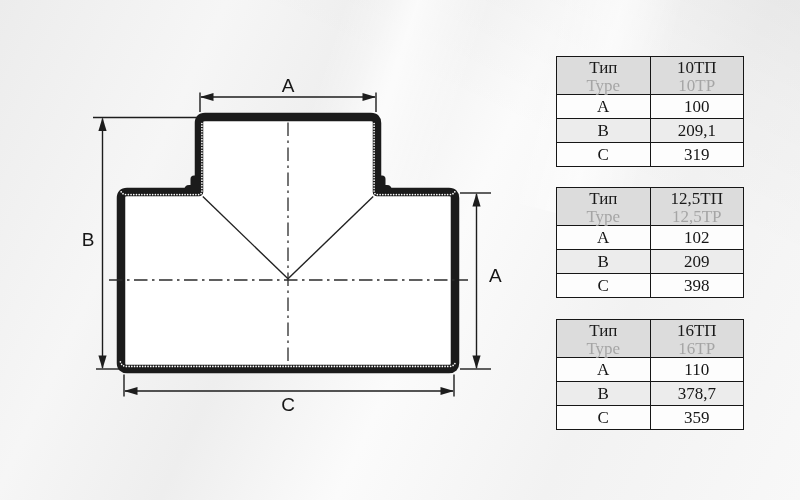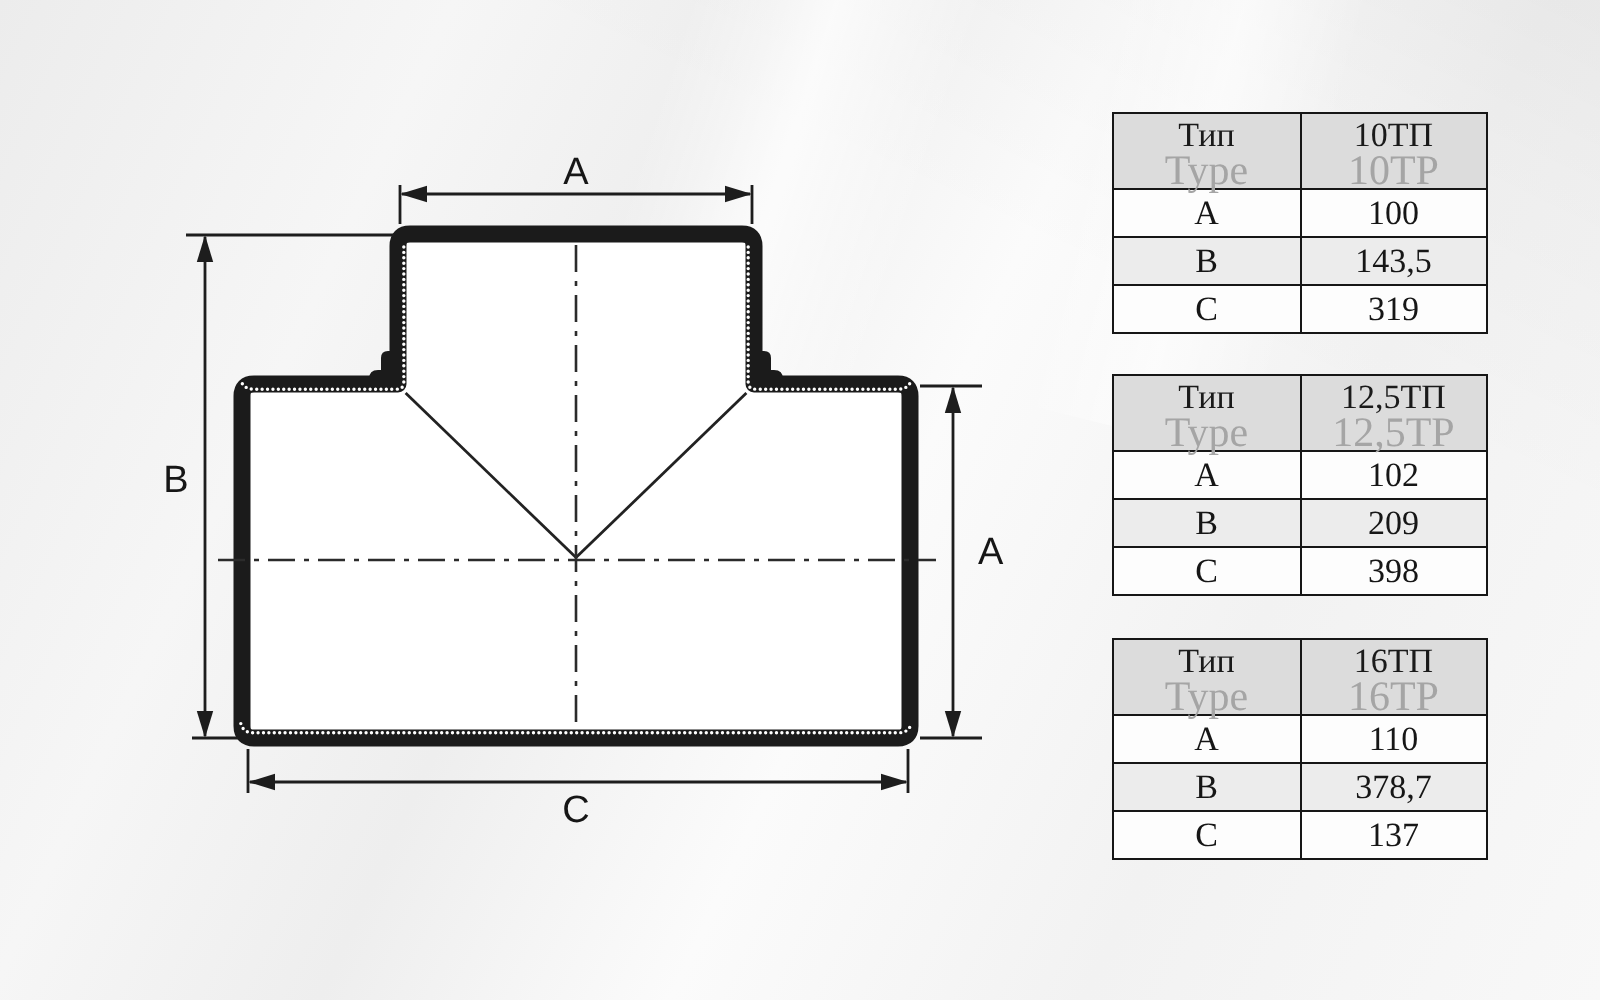--- a/index.html
+++ b/index.html
@@ -51,21 +51,21 @@
   }
   table.dim-table td {
     border: 1.6px solid #161616;
     text-align: center;
     vertical-align: middle;
     padding: 0;
     color: #161616;
   }
   table.dim-table .hdr td { background: #dcdcdc; height: 37px; }
   table.dim-table .hdr .ru { display: block; font-size: 17px; line-height: 18px; margin-top: 2px; color: #1a1a1a; }
-  table.dim-table .hdr .en { display: block; font-size: 21px; line-height: 17px; color: #a5a5a5; }
+  table.dim-table .hdr .en { display: block; font-size: 17px; line-height: 17px; color: #a5a5a5; }
   table.dim-table .r td { height: 23px; font-size: 17px; }
   table.dim-table .shaded td { background: #ececec; }
   #t1 { top: 56px; }
   #t2 { top: 187px; }
   #t3 { top: 319px; }
 </style>
 </head>
 <body>
 
 <div class="stage">
@@ -153,21 +153,21 @@
           <span class="ru">10ТП</span>
           <span class="en">10TP</span>
         </td>
       </tr>
       <tr class="r">
         <td>A</td>
         <td>100</td>
       </tr>
       <tr class="r shaded">
         <td>B</td>
-        <td>143,5</td>
+        <td>209,1</td>
       </tr>
       <tr class="r">
         <td>C</td>
         <td>319</td>
       </tr>
     </tbody>
       </table>
 
     <table class="dim-table" id="t2">
       <tbody>
@@ -211,19 +211,19 @@
       <tr class="r">
         <td>A</td>
         <td>110</td>
       </tr>
       <tr class="r shaded">
         <td>B</td>
         <td>378,7</td>
       </tr>
       <tr class="r">
         <td>C</td>
-        <td>137</td>
+        <td>359</td>
       </tr>
     </tbody>
       </table>
 
   </div>
 </div>
 
 </body></html>

